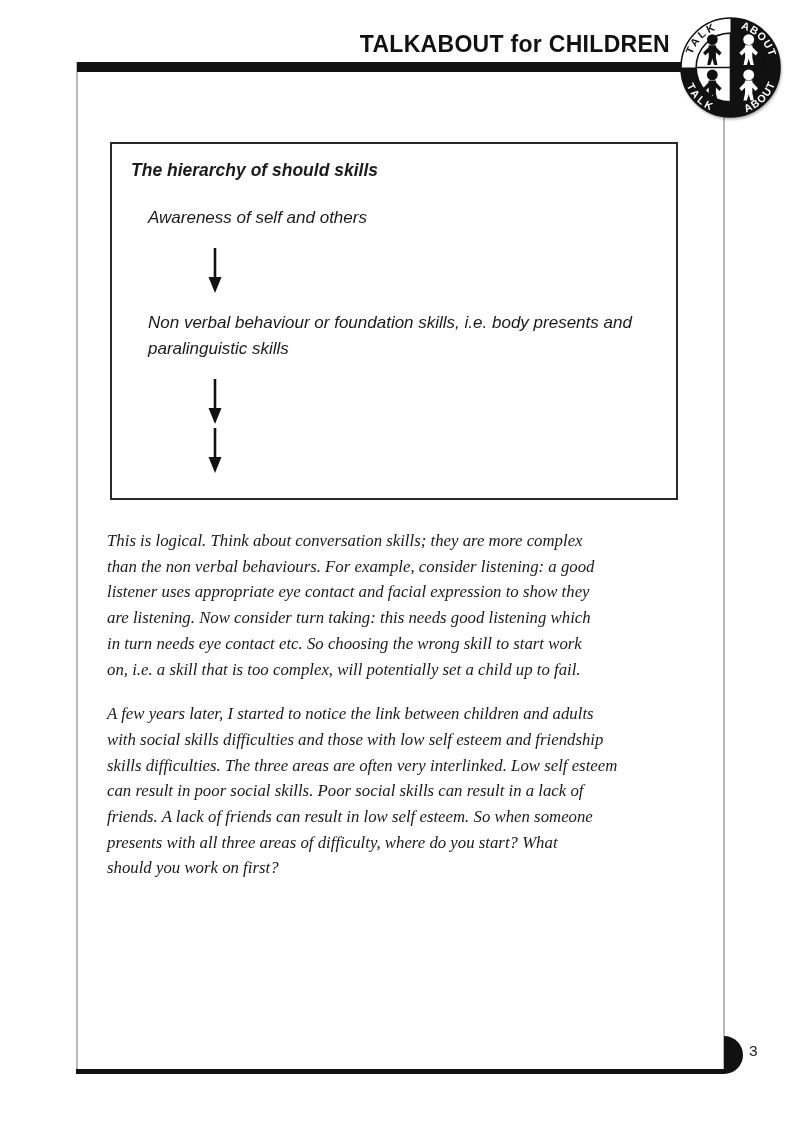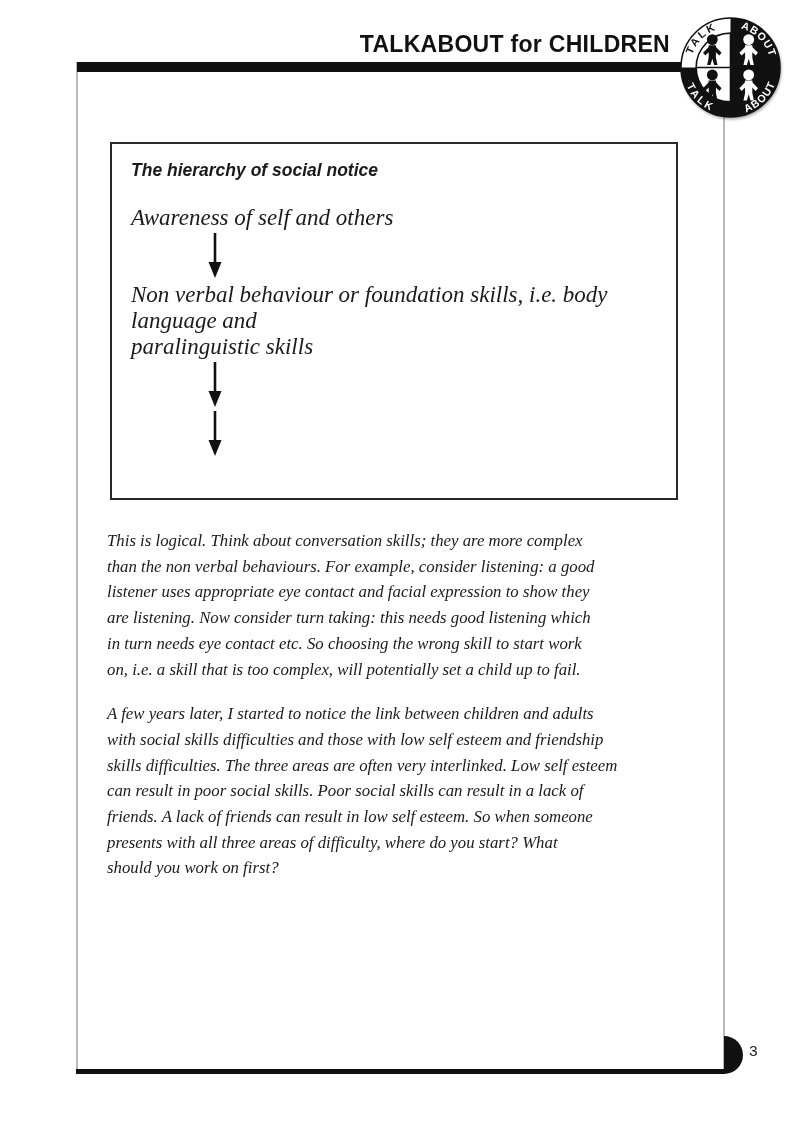--- a/index.html
+++ b/index.html
@@ -17,21 +17,21 @@
         font-size:23px;font-weight:700;letter-spacing:.3px;color:#111;white-space:nowrap;}
   .logo{position:absolute;left:680px;top:17px;width:101px;height:101px;
         filter:drop-shadow(1px 2px 1px rgba(0,0,0,0.28));}
   .logo text{font-family:"Liberation Sans",sans-serif;font-weight:700;}
 
   
   .hier-box{position:absolute;left:110px;top:142px;width:568px;height:358px;
         border:2px solid #2a2a2a;box-sizing:border-box;padding:13px 18px 0 19px;
         font-style:italic;}
   .hier-title{font-size:17.5px;font-weight:700;line-height:26px;margin:0;}
-  .hier-item{font-size:23px;line-height:26px;margin:0;white-space:pre-line;font-family:Liberation Serif, serif;}
+  .hier-item{font-size:17px;line-height:26px;margin:17px;white-space:pre-line;}
   .hier-item.first{margin-top:22px;}
   .down-arrow{display:block;margin:2px 0 4px 75px;}
 
   
   .body-copy{position:absolute;left:107px;top:528px;width:630px;font-style:italic;font-family:Liberation Serif, serif;}
   .body-copy p{margin:0 0 19px 0;font-size:16.8px;line-height:25.7px;white-space:pre-line;}
 
   
   .page-tab{position:absolute;left:724px;top:1036px;width:19px;height:38px;background:#111;
         border-top-right-radius:19px 19px;border-bottom-right-radius:19px 19px;}
@@ -87,30 +87,30 @@
     </text>
     <text font-size="10.5" letter-spacing="2.5" fill="#fff">
       <textPath href="#arcBL" startOffset="50%" text-anchor="middle">TALK</textPath>
     </text>
     <text font-size="10.5" letter-spacing="1" fill="#fff">
       <textPath href="#arcBR" startOffset="50%" text-anchor="middle">ABOUT</textPath>
     </text>
   </svg>
 
   <div class="hier-box">
-    <p class="hier-title">The hierarchy of social notice</p>
+    <p class="hier-title">The hierarchy of should skills</p>
 
     <p class="hier-item first">Awareness of self and others</p>
 
     <svg class="down-arrow" width="18" height="45" viewBox="0 0 18 45">
       <line x1="9" y1="0" x2="9" y2="31" stroke="#111" stroke-width="2.6"></line>
       <polygon points="2.5,29 15.5,29 9,45" fill="#111"></polygon>
     </svg>
 
-    <p class="hier-item">Non verbal behaviour or foundation skills, i.e. body language and
+    <p class="hier-item">Non verbal behaviour or foundation skills, i.e. body presents and
 paralinguistic skills</p>
 
     <svg class="down-arrow" width="18" height="45" viewBox="0 0 18 45">
       <line x1="9" y1="0" x2="9" y2="31" stroke="#111" stroke-width="2.6"></line>
       <polygon points="2.5,29 15.5,29 9,45" fill="#111"></polygon>
     </svg>
 
 
     <svg class="down-arrow" width="18" height="45" viewBox="0 0 18 45">
       <line x1="9" y1="0" x2="9" y2="31" stroke="#111" stroke-width="2.6"></line>

